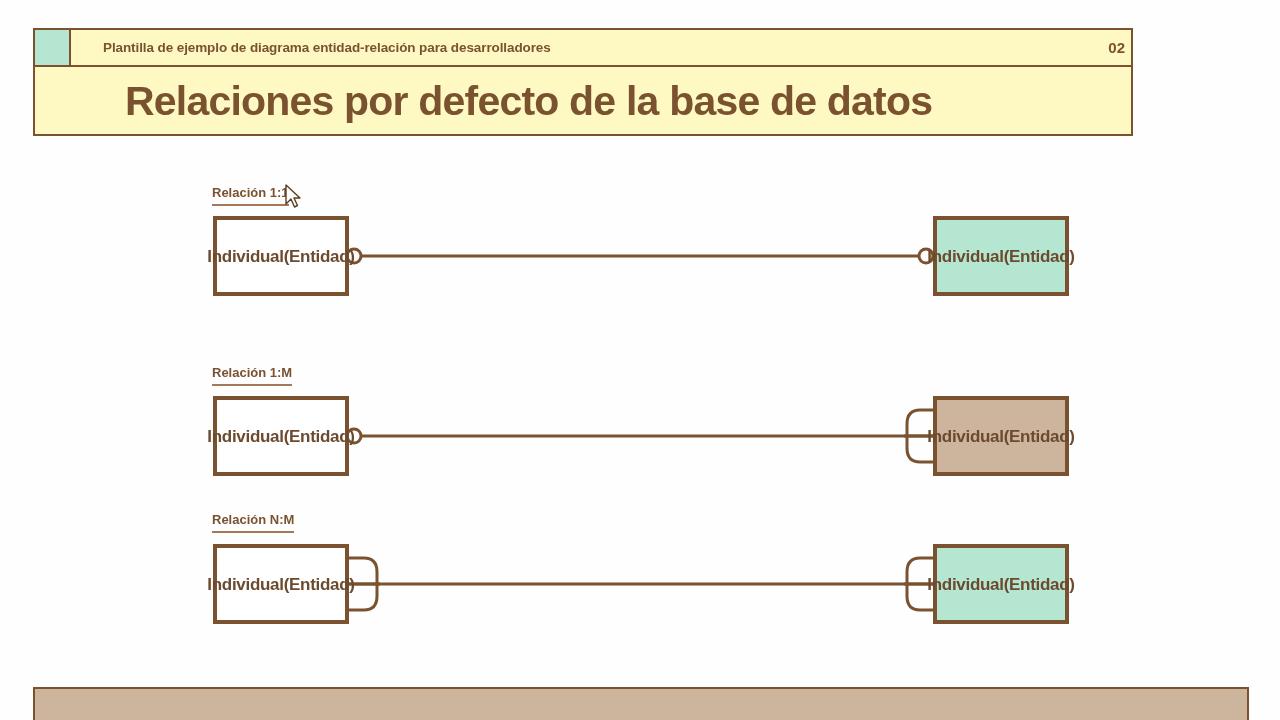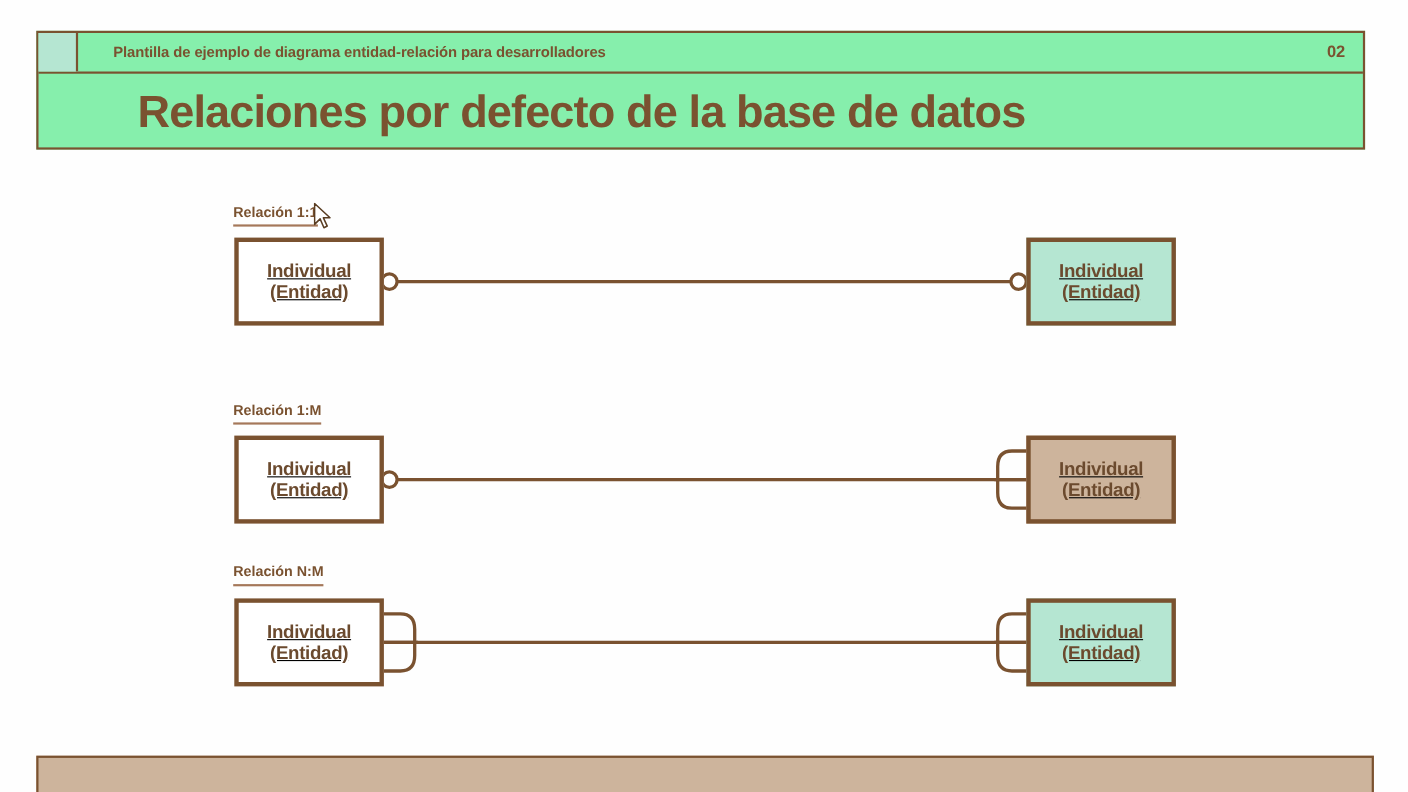--- a/index.html
+++ b/index.html
@@ -11,24 +11,24 @@
     font-family: "Liberation Sans", sans-serif;
     overflow: hidden;
     position: relative;
   }
 
   
   #header-block {
     position: absolute;
     left: 33px;
     top: 28px;
-    width: 1208px;
+    width: 1100px;
     height: 108px;
     border: 2px solid #7A5230;
-    background: #86efac;
+    background: #fef9c3;
   }
 
   #header-bar {
     position: absolute;
     left: 0;
     top: 0;
     width: 100%;
     height: 37px;
     border-bottom: 2px solid #7A5230;
     display: flex;
@@ -48,21 +48,21 @@
     padding-left: 32px;
     font-size: 13.5px;
     font-weight: bold;
     color: #7A5230;
     letter-spacing: -0.1px;
     white-space: nowrap;
   }
 
   #header-page-number {
     flex: 0 0 auto;
-    padding-right: 16px;
+    padding-right: 6px;
     font-size: 15px;
     font-weight: bold;
     color: #7A5230;
   }
 
   #slide-title {
     position: absolute;
     left: 0;
     top: 37px;
     width: 100%;
@@ -103,26 +103,24 @@
     padding-bottom: 4px;
     display: inline-block;
   }
 
   .entity-box {
     position: absolute;
     width: 136px;
     height: 80px;
     border: 4px solid #7A5230;
     display: flex;
-    flex-direction: column;
     align-items: center;
     justify-content: center;
     text-align: center;
     z-index: 3;
-    text-decoration: underline;
   }
 
   .entity-box.fill-white { background: #FFFFFF; }
   .entity-box.fill-mint  { background: #B5E6D2; }
   .entity-box.fill-tan   { background: #CDB49C; }
 
   .entity-line {
     font-size: 17px;
     font-weight: bold;
     color: #6B4A2E;

